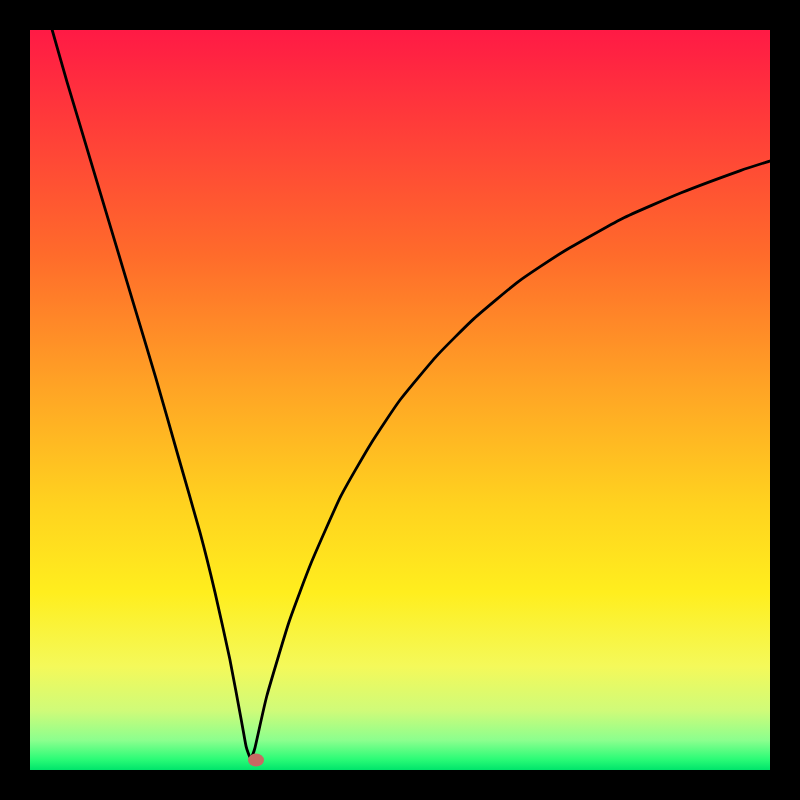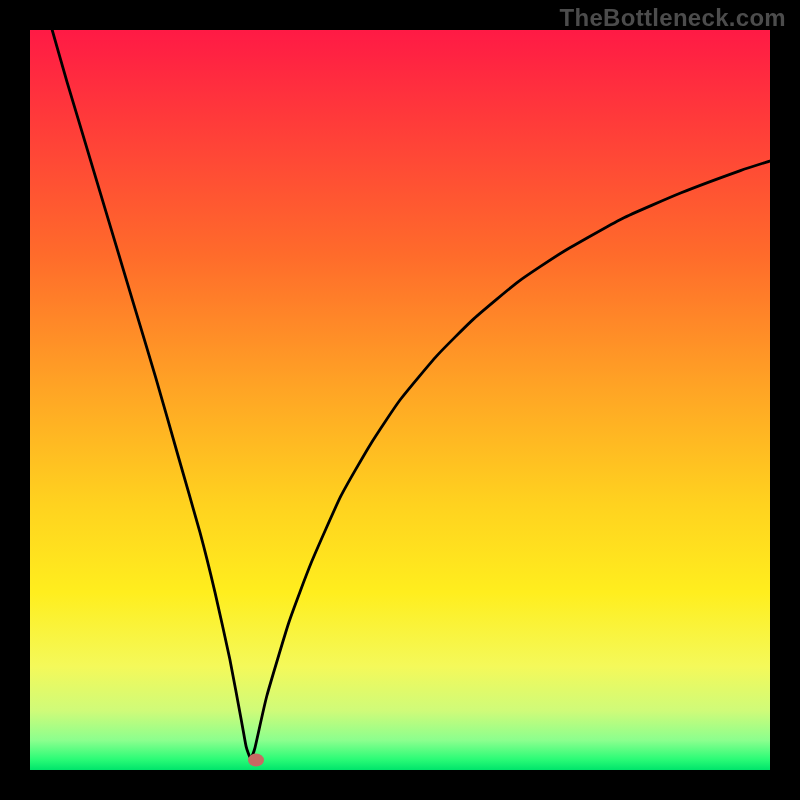--- a/index.html
+++ b/index.html
@@ -74,21 +74,20 @@
     background: #C76A63;
     transform: translate(-50%, -50%);
     pointer-events: none;
   }
 </style>
 </head>
 <body>
 
 <div class="outer">
 
-  <div class="watermark">TheBottleneck.com</div>
 
   <div class="plot-area">
     <div class="gradient-bg"></div>
 
     <svg class="curve" viewBox="0 0 740 740" preserveAspectRatio="none">
       <path id="curve-path" d="M 22.2 0 C 23.433333333333334 4.316666666666663, 33.916666666666664 41.31666666666661, 37 51.799999999999955 C 40.083333333333336 62.283333333333296, 55.5 113.46666666666673, 59.2 125.80000000000007 C 62.900000000000006 138.1333333333334, 77.7 187.46666666666675, 81.4 199.80000000000007 C 85.10000000000001 212.13333333333338, 99.9 261.4666666666667, 103.60000000000001 273.8 C 107.30000000000001 286.1333333333333, 122.10000000000001 335.1583333333333, 125.80000000000001 347.79999999999995 C 129.5 360.4416666666666, 144.3 412.55, 148 425.5 C 151.7 438.45, 167.11666666666667 491.79166666666663, 170.20000000000002 503.2 C 173.28333333333336 514.6083333333333, 182.53333333333333 551.9166666666666, 185 562.4 C 187.46666666666667 572.8833333333333, 197.58 618.2083333333334, 199.8 629 C 202.02 639.7916666666666, 210.28333333333336 684.6233333333333, 211.64000000000001 691.9 C 212.99666666666667 699.1766666666666, 215.33999999999997 713.2983333333334, 216.07999999999998 716.32 C 216.82 719.3416666666667, 219.77999999999997 728.0366666666666, 220.51999999999998 728.16 C 221.26 728.2833333333333, 223.60333333333335 722.9799999999999, 224.96 717.8 C 226.31666666666666 712.62, 233.96333333333334 676.4833333333333, 236.8 666 C 239.63666666666668 655.5166666666667, 255.3 603.1, 259 592 C 262.7 580.9, 276.8833333333333 543.2833333333333, 281.2 532.8 C 285.51666666666665 522.3166666666666, 305.8666666666667 476.06666666666666, 310.8 466.2 C 315.73333333333335 456.3333333333333, 335.4666666666667 422.41666666666663, 340.40000000000003 414.4 C 345.33333333333337 406.3833333333333, 364.45 377.4, 370 370 C 375.55 362.6, 400.83333333333337 332.3833333333333, 407.00000000000006 325.59999999999997 C 413.16666666666674 318.8166666666666, 437.2166666666667 294.7666666666667, 444 288.6 C 450.7833333333333 282.43333333333334, 481.00000000000006 257.15, 488.40000000000003 251.59999999999997 C 495.8 246.04999999999995, 524.1666666666666 227.24166666666667, 532.8 222 C 541.4333333333333 216.75833333333333, 582.1333333333333 193.63333333333338, 592 188.70000000000005 C 601.8666666666667 183.7666666666667, 641.3333333333334 166.8083333333333, 651.2 162.79999999999995 C 661.0666666666667 158.7916666666666, 703 143.25166666666658, 710.4 140.5999999999999 C 717.8 137.94833333333324, 737.5333333333333 131.78166666666667, 740 130.98000000000002" fill="none" stroke="#000" stroke-width="2.8" stroke-linecap="round" stroke-linejoin="round"></path>
     </svg>
 
     <div class="optimum-dot" id="optimum-dot" style="left: 225.7px; top: 729.64px; background: rgb(199, 106, 99);"></div>
   </div>

